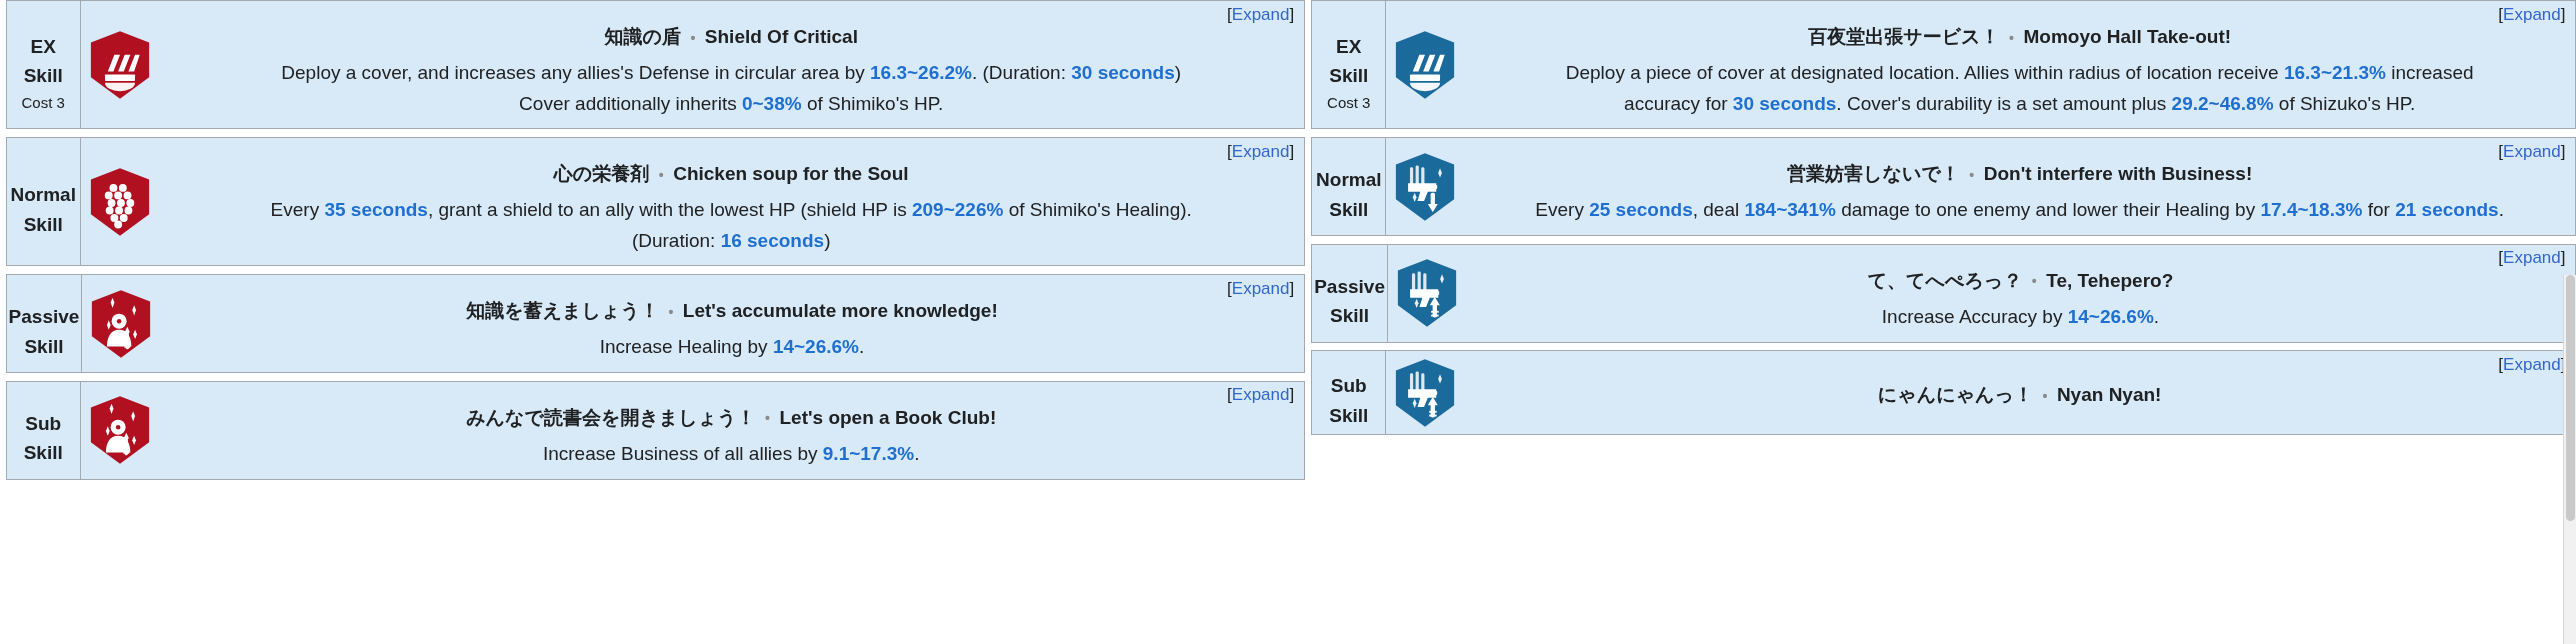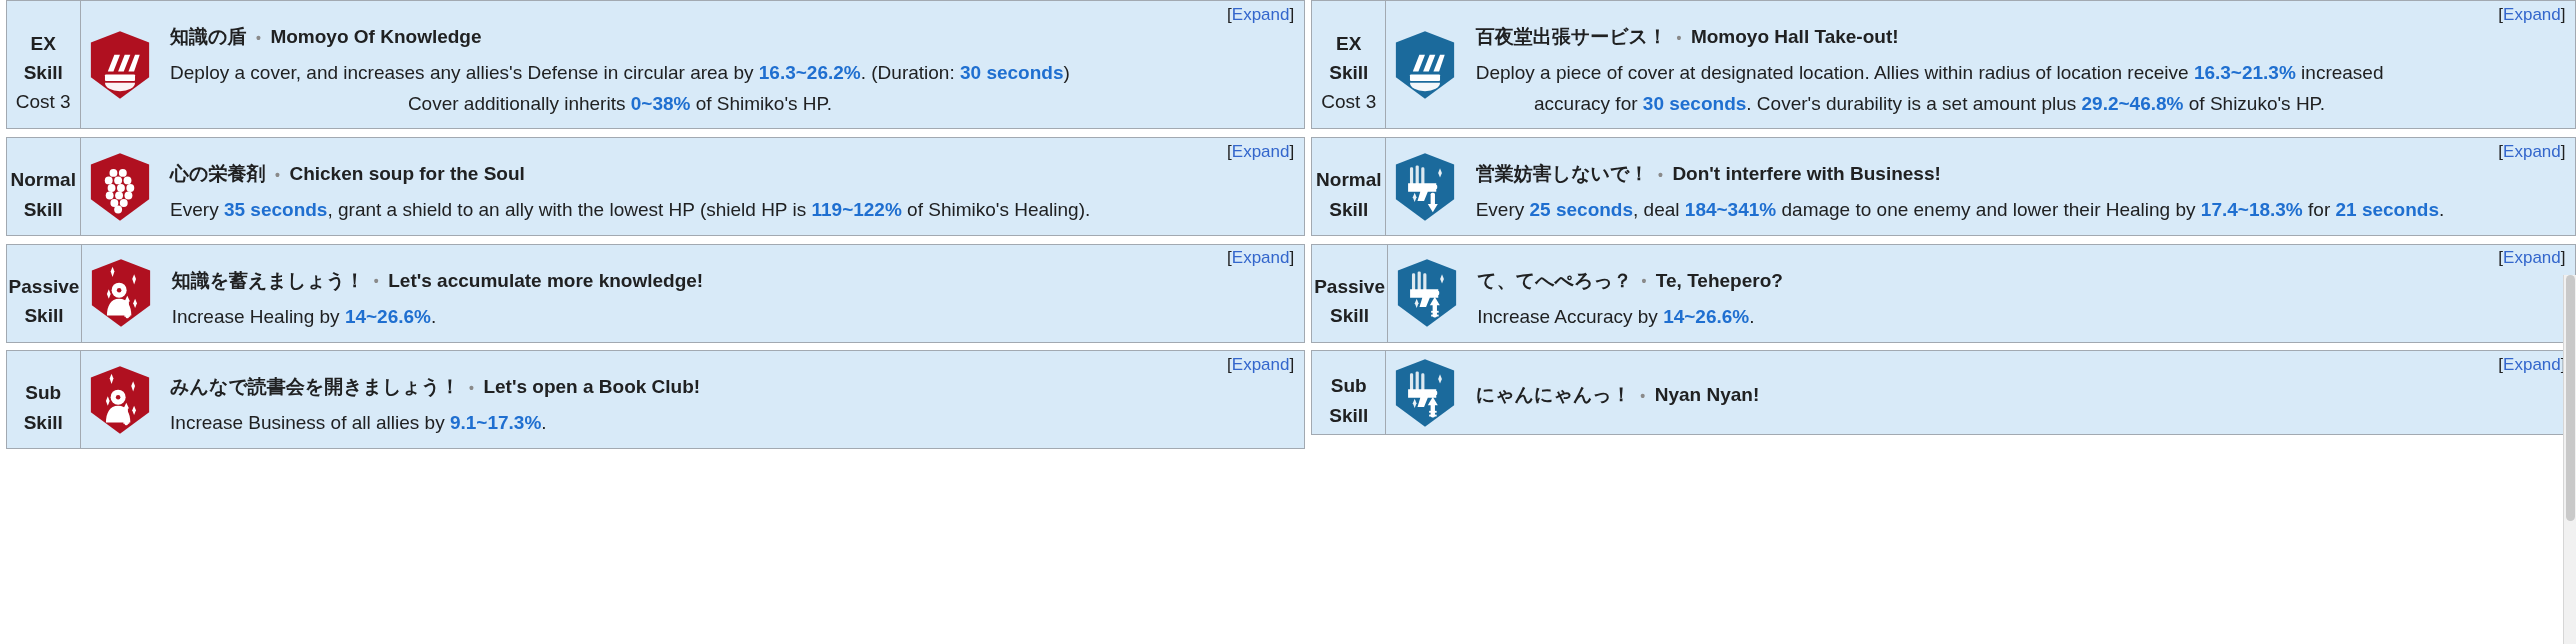--- a/index.html
+++ b/index.html
@@ -52,38 +52,38 @@
   }
   .skill-label .kind {
     font-weight: bold;
     font-size: 19px;
     color: #202122;
     white-space: pre-line;
     margin-top: 16px;
   }
   .skill-label .cost {
     font-weight: normal;
-    font-size: 19px;
+    font-size: 15px;
     color: #202122;
   }
 
   .skill-icon-cell {
     flex: 0 0 78px;
     display: flex;
     align-items: center;
     justify-content: center;
     padding: 5.7px 0;
   }
 
   .skill-body {
     flex: 1 1 auto;
     position: relative;
     display: flex;
     flex-direction: column;
-    align-items: flex-start;
+    align-items: center;
     justify-content: center;
     padding: 23px 11.4px 9.5px 11.4px;
     text-align: center;
   }
 
   .expand-link {
     position: absolute;
     top: 3.8px;
     right: 9.5px;
     font-size: 17px;
@@ -158,21 +158,21 @@
                 <polygon points="20,44 27,26 33,26 26,44"></polygon>
                 <polygon points="31,44 38,26 44,26 37,44"></polygon>
                 <polygon points="42,44 49,26 54,26 48,44"></polygon>
                 <rect x="17" y="47" width="32" height="7" rx="1"></rect>
                 <path d="M17 56 a16 9 0 0 0 32 0 z" opacity="0.95"></path>
               </g>
             </svg>
           </div>
           <div class="skill-body">
             <div class="expand-link">[<span class="lnk">Expand</span>]</div>
-            <div class="skill-title"><span class="jp">知識の盾</span><span class="dot">•</span><span class="en">Momoyo Of Knowledge</span></div>
+            <div class="skill-title"><span class="jp">知識の盾</span><span class="dot">•</span><span class="en">Shield Of Critical</span></div>
             <div class="skill-desc">
               <div class="desc-line"><span>Deploy a cover, and increases any allies's Defense in circular area by </span><span class="hl">16.3~26.2%</span><span>. (Duration: </span><span class="hl">30 seconds</span><span>)</span></div>
               <div class="desc-line"><span>Cover additionally inherits </span><span class="hl">0~38%</span><span> of Shimiko's HP.</span></div>
             </div>
           </div>
         </div>
         <div class="skill-row">
           <div class="skill-label">
             <span class="kind">Normal
 Skill</span>
@@ -193,21 +193,22 @@
               <circle cx="42" cy="46" r="4.2" fill="#ffffff"></circle>
               <circle cx="27" cy="54" r="4.2" fill="#ffffff"></circle>
               <circle cx="37" cy="54" r="4.2" fill="#ffffff"></circle>
               <circle cx="31" cy="61" r="4.2" fill="#ffffff"></circle>
             </svg>
           </div>
           <div class="skill-body">
             <div class="expand-link">[<span class="lnk">Expand</span>]</div>
             <div class="skill-title"><span class="jp">心の栄養剤</span><span class="dot">•</span><span class="en">Chicken soup for the Soul</span></div>
             <div class="skill-desc">
-              <div class="desc-line"><span>Every </span><span class="hl">35 seconds</span><span>, grant a shield to an ally with the lowest HP (shield HP is </span><span class="hl">119~122%</span><span> of Shimiko's Healing).</span></div>
+              <div class="desc-line"><span>Every </span><span class="hl">35 seconds</span><span>, grant a shield to an ally with the lowest HP (shield HP is </span><span class="hl">209~226%</span><span> of Shimiko's Healing).</span></div>
+              <div class="desc-line"><span>(Duration: </span><span class="hl">16 seconds</span><span>)</span></div>
             </div>
           </div>
         </div>
         <div class="skill-row">
           <div class="skill-label">
             <span class="kind">Passive
 Skill</span>
           </div>
           <div class="skill-icon-cell">
             <svg class="hexicon" viewBox="0 0 66 74">

